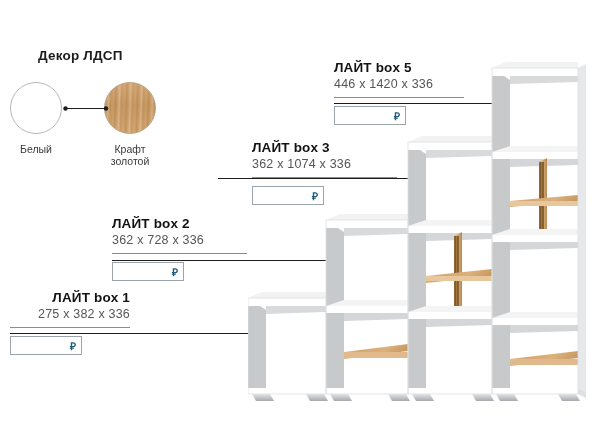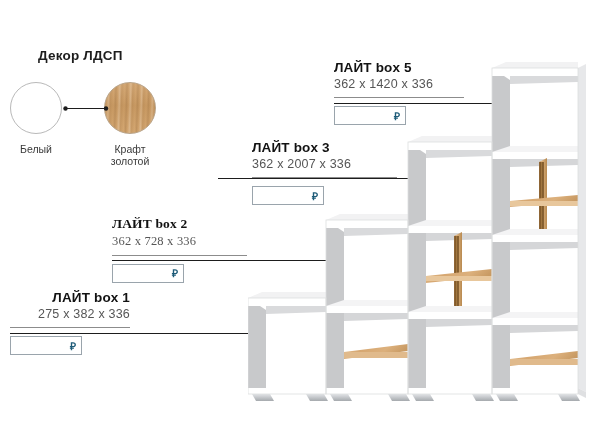--- a/index.html
+++ b/index.html
@@ -61,21 +61,21 @@
     border:1px solid #9aa4ac;background:#fff;
     box-sizing:border-box;position:relative;
   }
   .rub{
     position:absolute;right:5px;top:50%;transform:translateY(-50%);
     font-size:10.5px;font-weight:bold;color:#1d5b78;line-height:1;
   }
 
   #spec1{left:10px;top:290px;text-align:right;}
   #spec1 .rule{width:120px;}
-  #spec2{left:112px;top:216px;font-family:Liberation Serif, serif;}
+  #spec2{left:112px;top:216px;}
   #spec2 .rule{width:135px;}
   #spec3{left:218px;top:140px;margin-left:34px;}
   #spec3 .rule{width:145px;}
   #spec4{left:334px;top:60px;}
   #spec4 .rule{width:130px;}
 
   
   .leader{position:absolute;height:9px;}
 
   
@@ -117,30 +117,30 @@
     <div class="ttl">ЛАЙТ box 2</div>
     <div class="dims">362 x 728 x 336</div>
     <div class="rule"></div>
     <div class="price-box">
       <span class="rub">₽</span>
     </div>
   </div>
 
   <div class="spec" id="spec3">
     <div class="ttl">ЛАЙТ box 3</div>
-    <div class="dims">362 x 2007 x 336</div>
+    <div class="dims">362 x 1074 x 336</div>
     <div class="rule"></div>
     <div class="price-box">
       <span class="rub">₽</span>
     </div>
   </div>
 
   <div class="spec" id="spec4">
     <div class="ttl">ЛАЙТ box 5</div>
-    <div class="dims">362 x 1420 x 336</div>
+    <div class="dims">446 x 1420 x 336</div>
     <div class="rule"></div>
     <div class="price-box">
       <span class="rub">₽</span>
     </div>
   </div>
 
   <svg class="leader" style="left:10px;top:329px;width:265px;" viewBox="0 0 265 9" preserveAspectRatio="none">
     <line x1="0" y1="4.5" x2="258" y2="4.5" stroke="#1d1d1d" stroke-width="1"></line>
     <rect x="256" y="2.4" width="4.4" height="4.4" fill="#1d1d1d"></rect>
   </svg>

